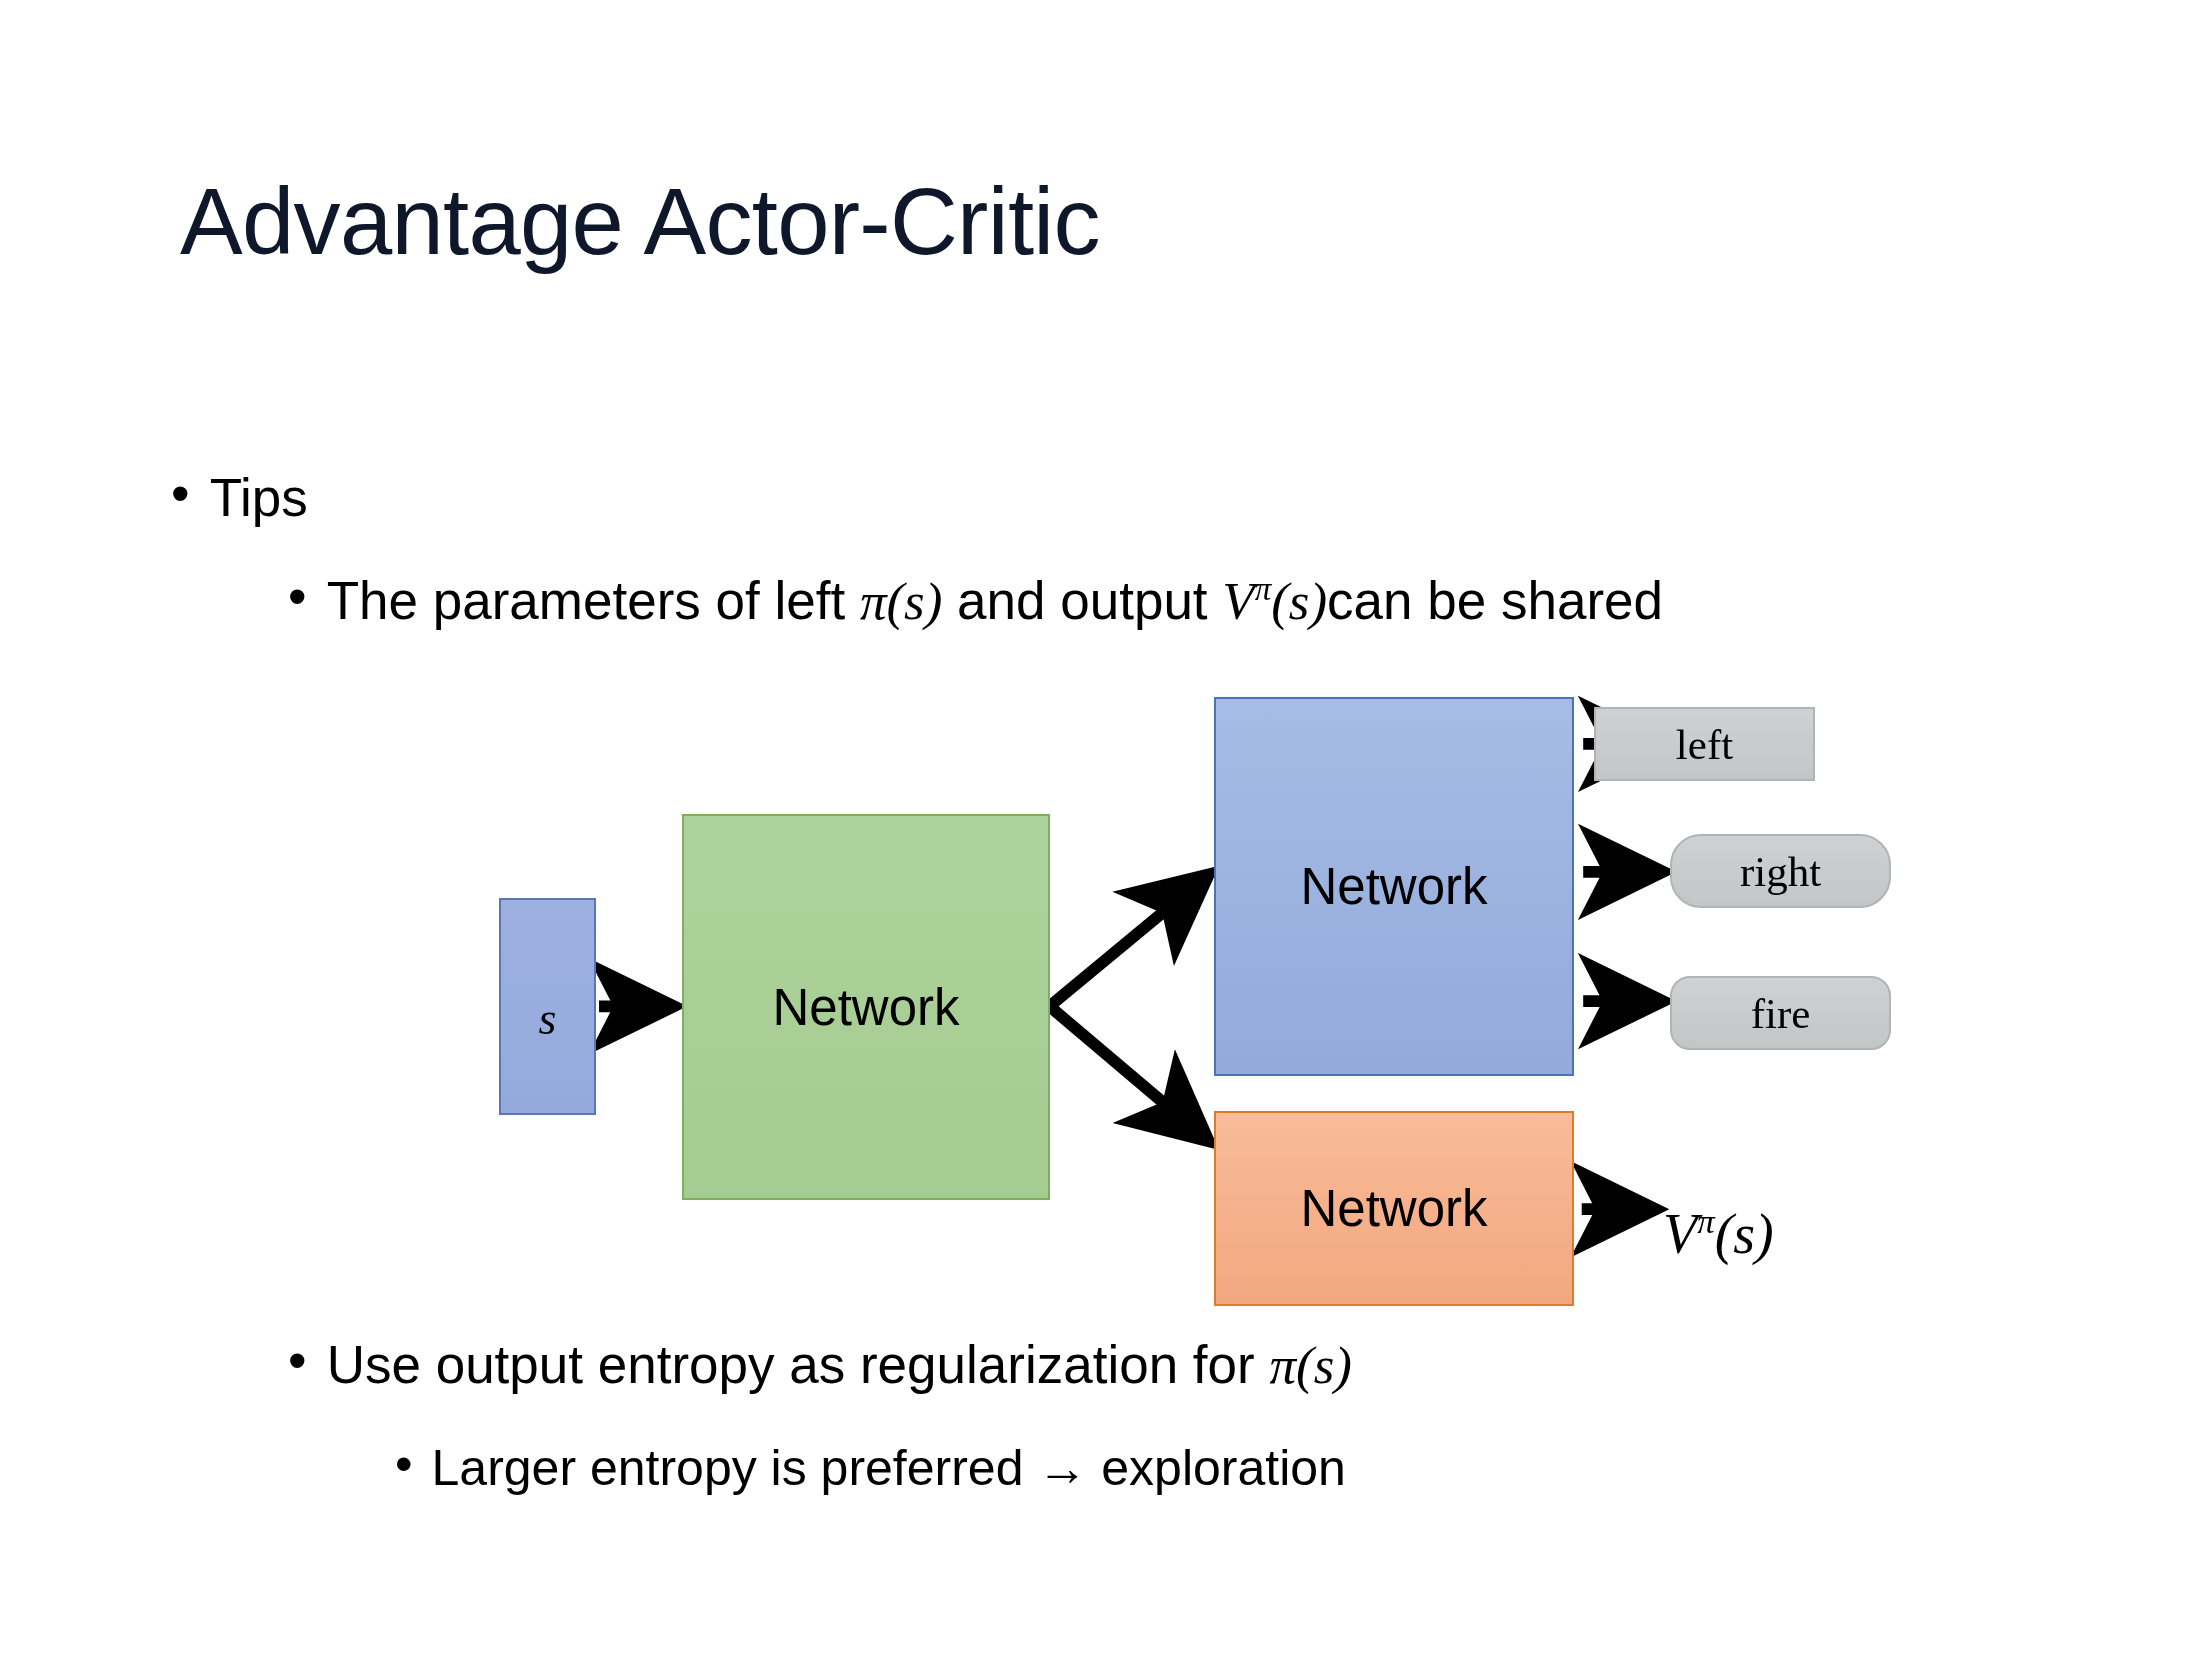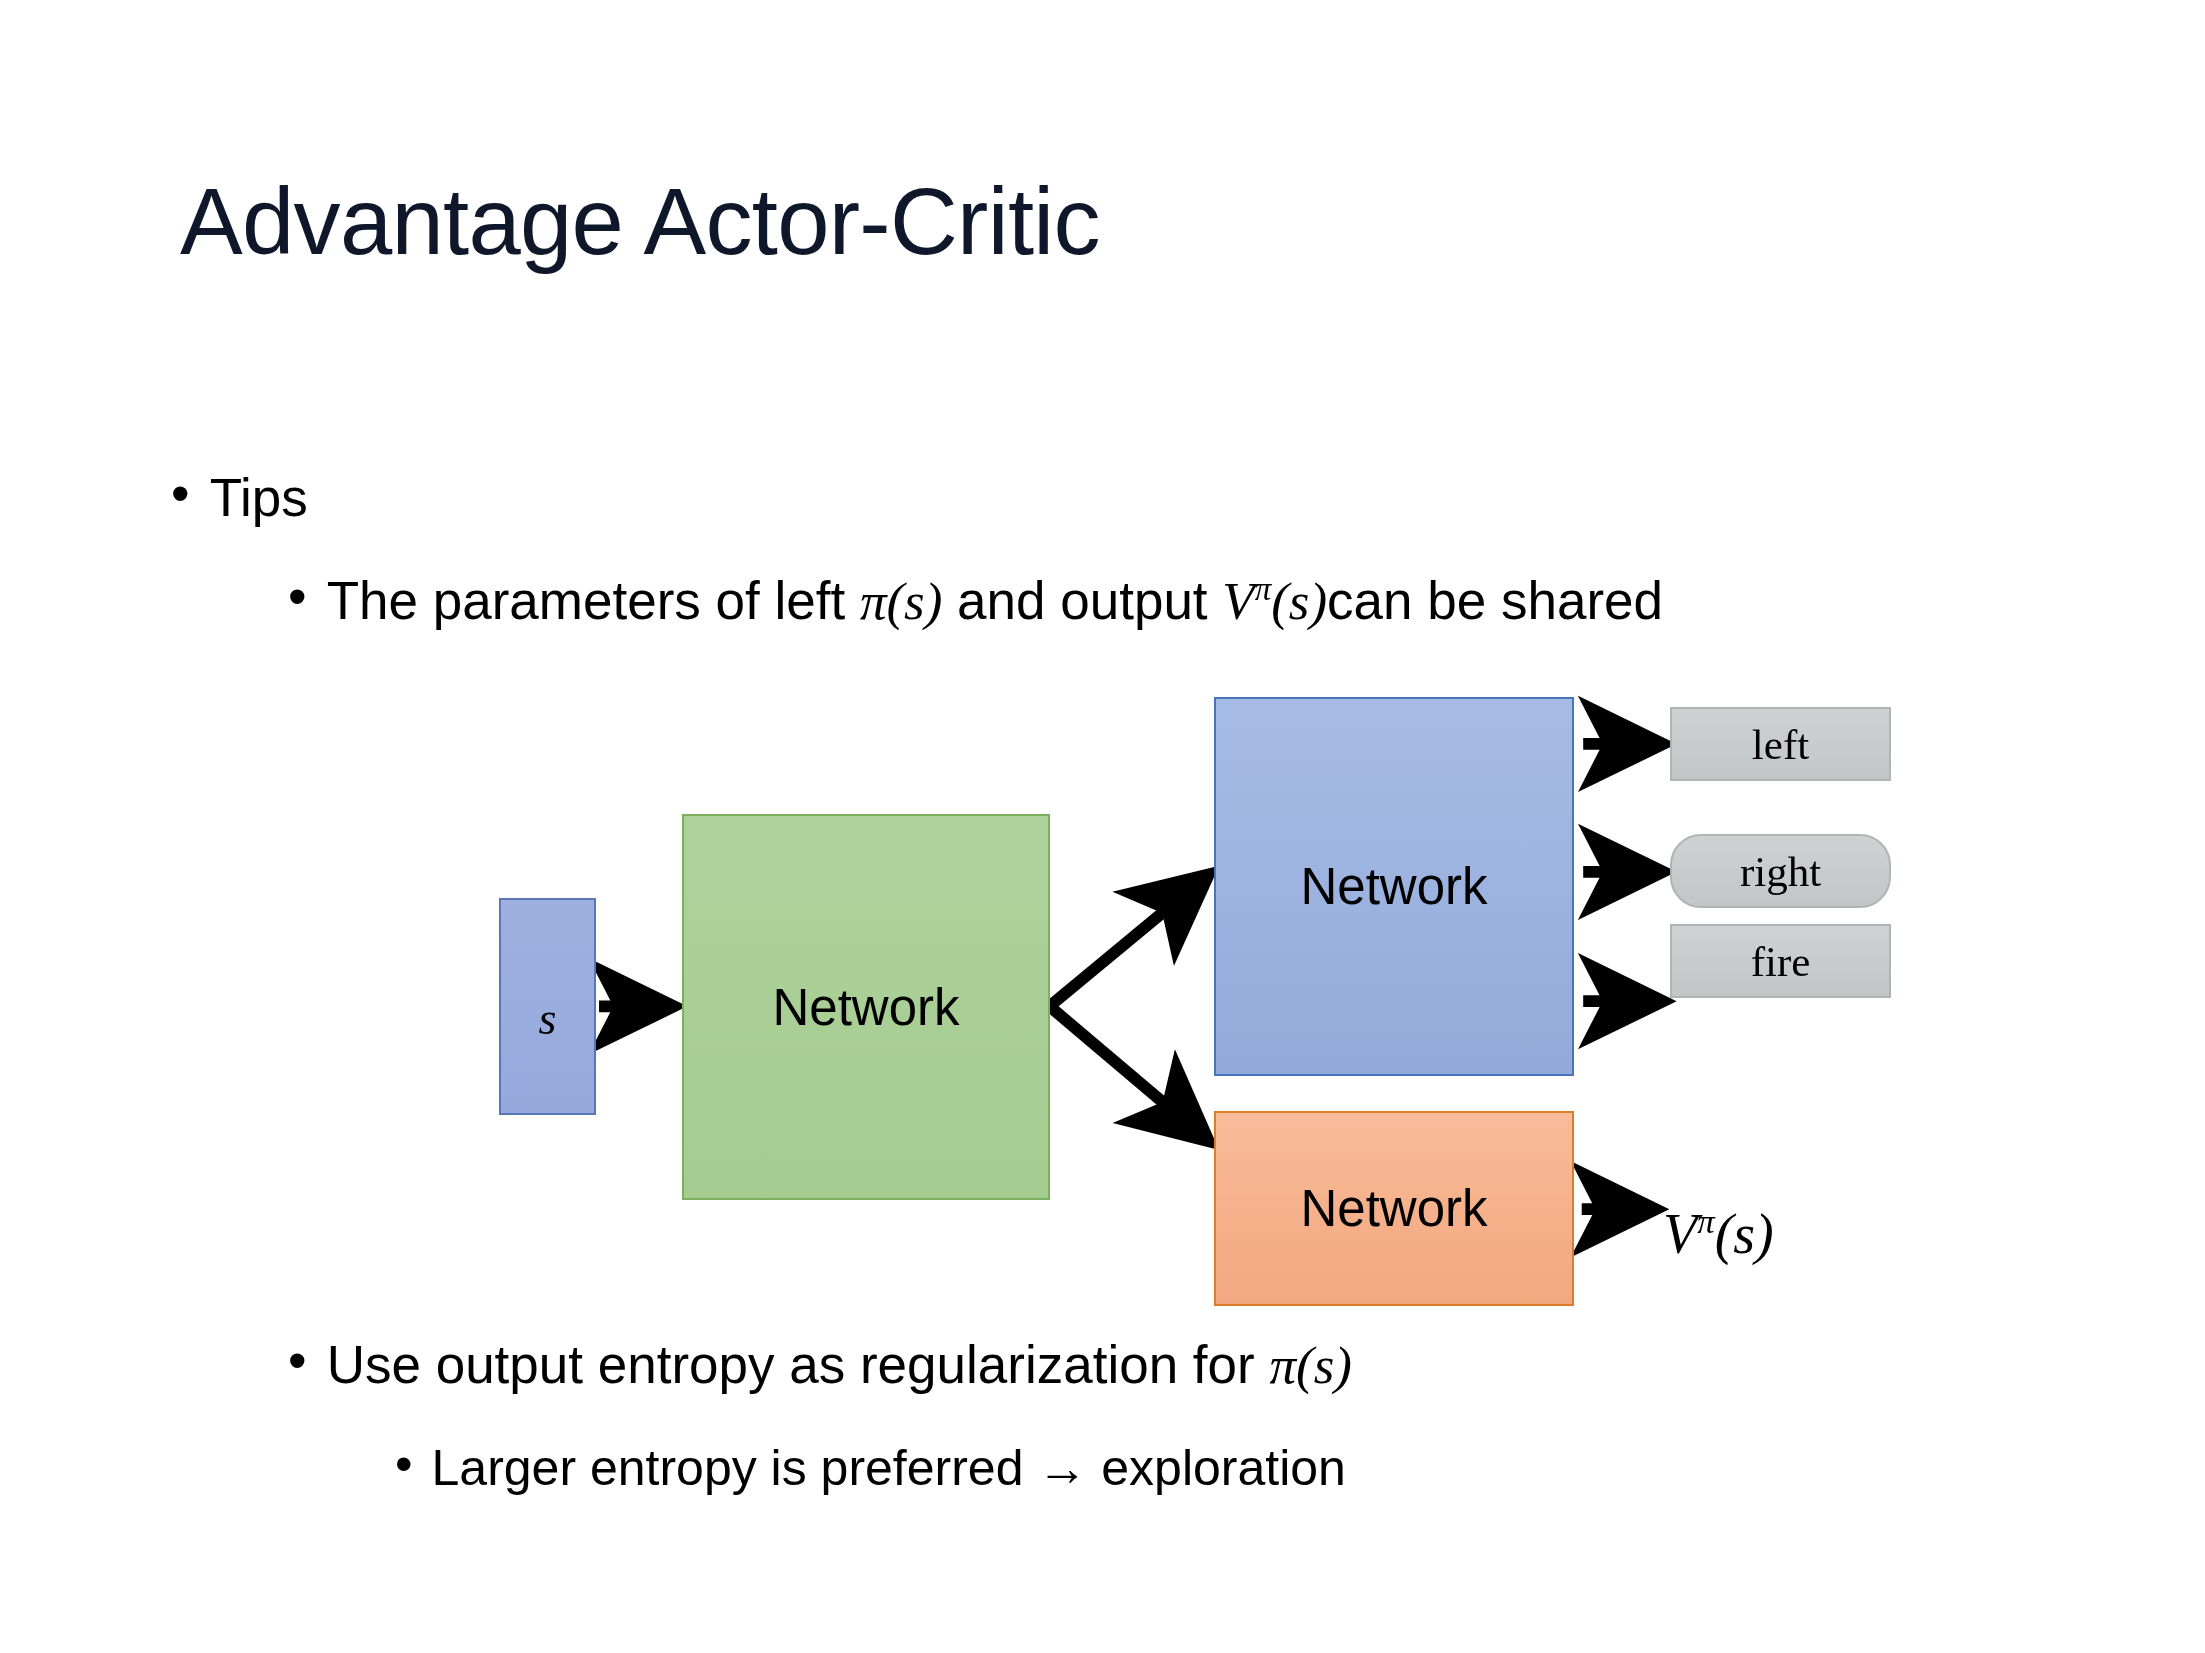--- a/index.html
+++ b/index.html
@@ -152,23 +152,23 @@
     align-items: center;
     justify-content: center;
     background: linear-gradient(to bottom, #ced2d3 0%, #c2c6c7 100%);
     border: 2.2px solid #b0b4b5;
     font-family: "Liberation Serif", serif;
     font-size: 43px;
     color: #000000;
     width: 221px;
     height: 74px;
   }
-  #out-left  { left: 1670px; top: 707px; }
+  #out-left  { left: 1594px; top: 707px; }
   #out-right { left: 1670px; top: 834px; border-radius: 31px; }
-  #out-fire  { left: 1670px; top: 924px; }
+  #out-fire  { left: 1670px; top: 976px; border-radius: 20px; }
 
   .vpi-label {
     position: absolute;
     left: 1663px;
     top: 1158px;
     font-family: "Liberation Serif", serif;
     font-style: italic;
     font-size: 56px;
     white-space: nowrap;
     margin-top: 44px;

